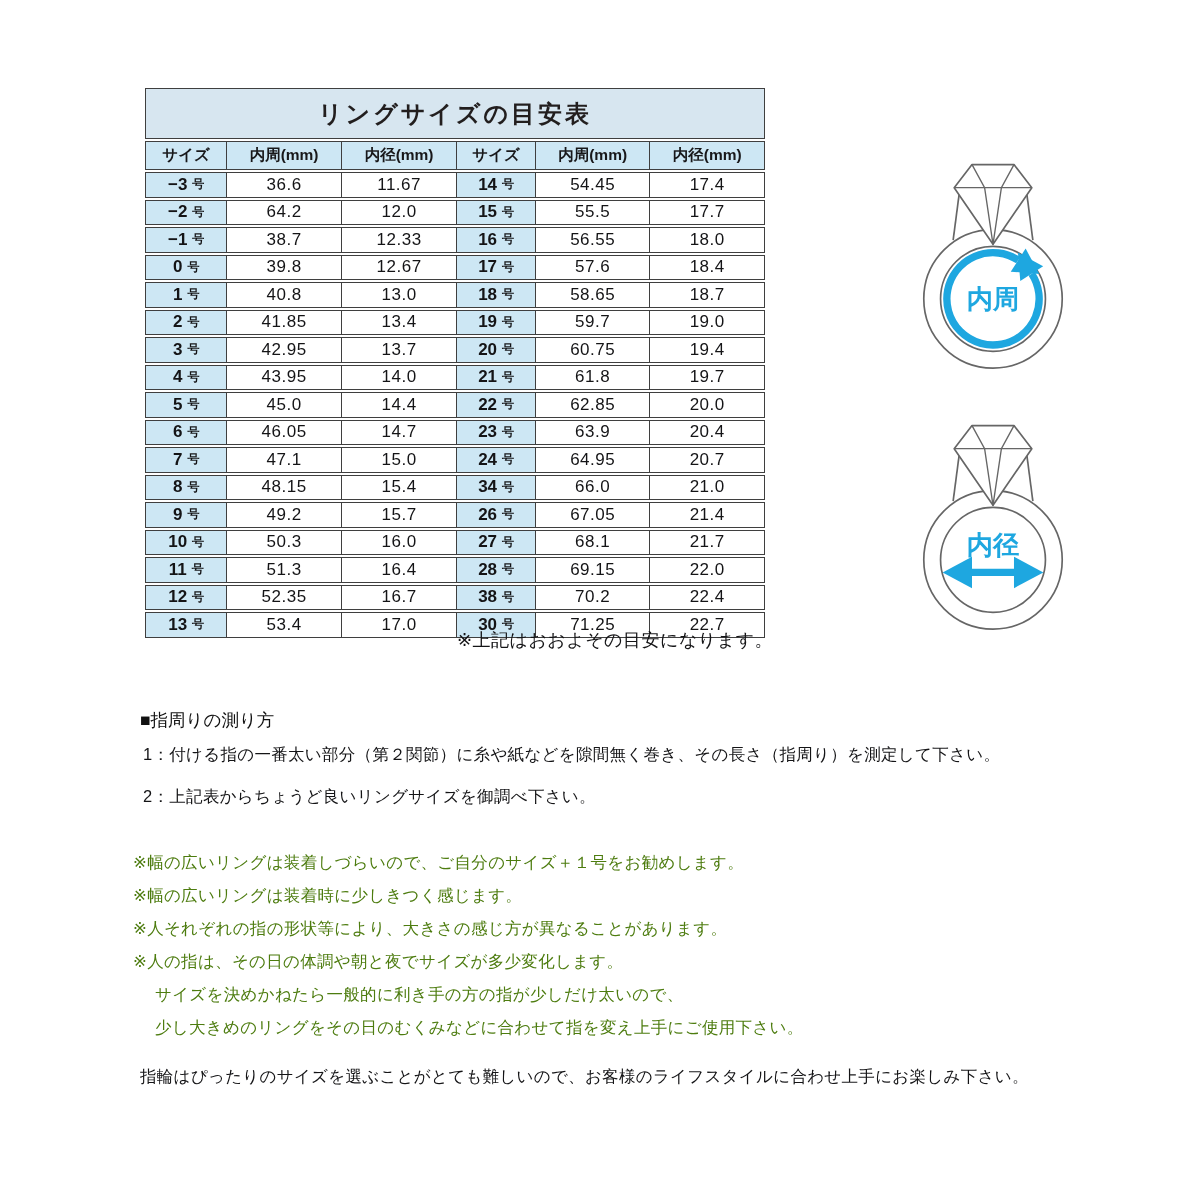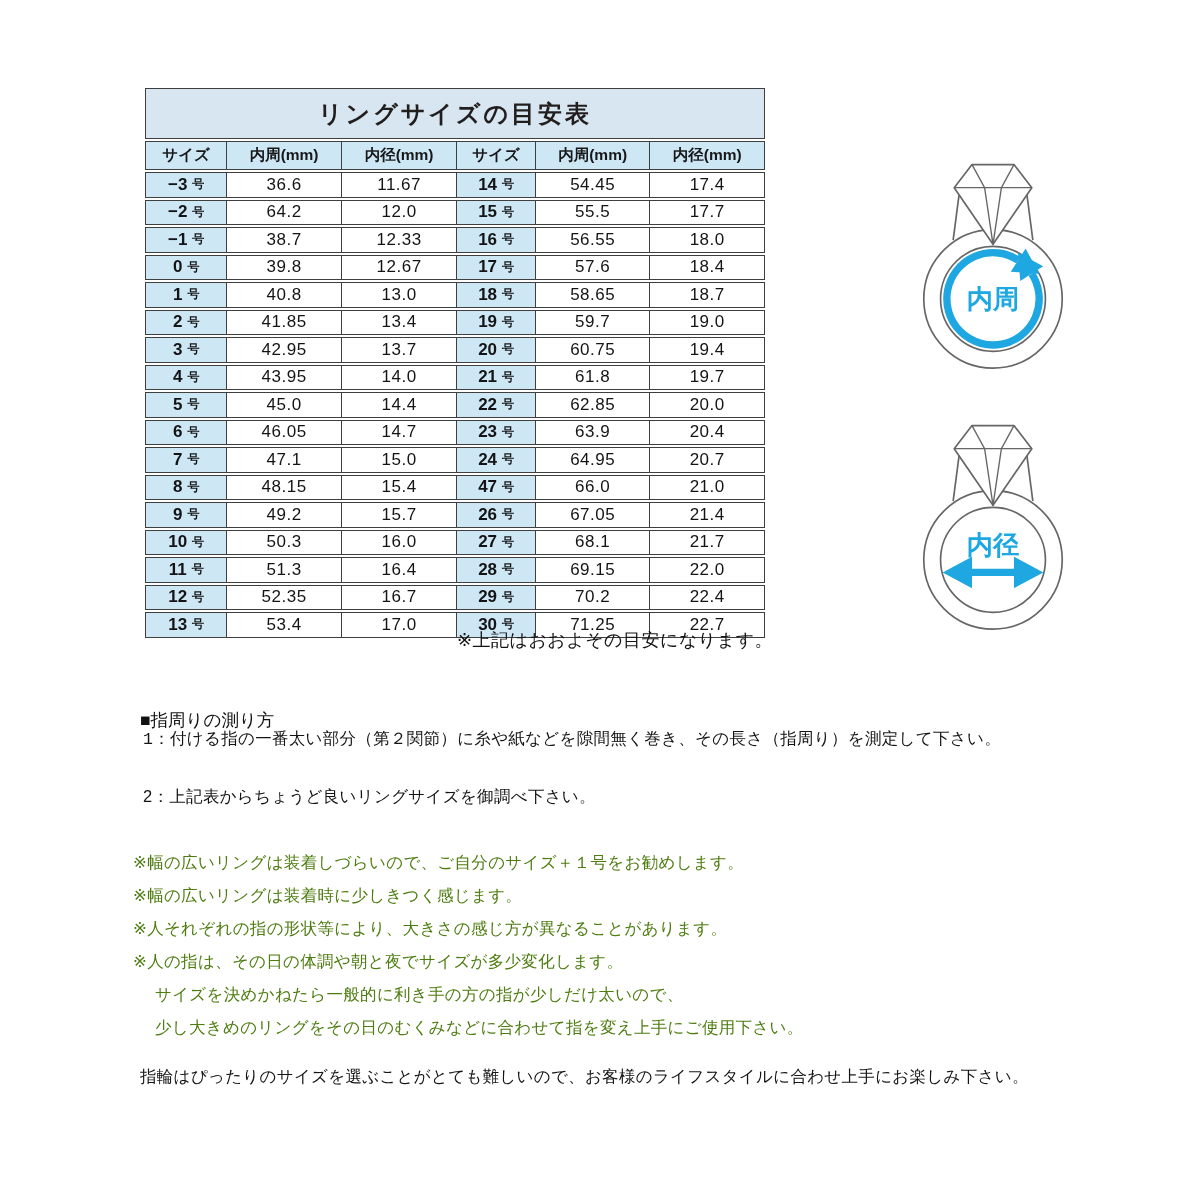--- a/index.html
+++ b/index.html
@@ -40,21 +40,21 @@
   }
 
   
   .diagram{position:absolute;}
   .diagram1{left:888px;top:152px;}
   .diagram2{left:888px;top:413px;}
 
   
   .measure-heading{position:absolute;left:140px;top:708px;font-size:17.5px;font-weight:normal;color:#111;}
   .step{position:absolute;left:143px;font-size:16.5px;color:#141416;letter-spacing:0.3px;}
-  .step1{top:728px;font-family:Liberation Mono, monospace;}
+  .step1{top:744px;}
   .step2{top:786px;}
   .notes{position:absolute;left:133px;top:846px;font-size:16.5px;line-height:33px;color:#4d7c0f;letter-spacing:0.3px;}
   .notes .indent{padding-left:22px;}
   .footer-line{position:absolute;left:140px;top:1066px;font-size:16.5px;color:#141416;letter-spacing:0.3px;}
 </style>
 </head>
 <body>
 
 <div class="page">
 
@@ -224,21 +224,21 @@
           <div class="t-cell w5 c-val">20.7</div>
         </div>
         <div class="t-row">
           <div class="t-cell w0 c-size">
             <span>8</span>
             <span class="unit">号</span>
           </div>
           <div class="t-cell w1 c-val">48.15</div>
           <div class="t-cell w2 c-val">15.4</div>
           <div class="t-cell w3 c-size">
-            <span>47</span>
+            <span>34</span>
             <span class="unit">号</span>
           </div>
           <div class="t-cell w4 c-val">66.0</div>
           <div class="t-cell w5 c-val">21.0</div>
         </div>
         <div class="t-row">
           <div class="t-cell w0 c-size">
             <span>9</span>
             <span class="unit">号</span>
           </div>
@@ -280,21 +280,21 @@
           <div class="t-cell w5 c-val">22.0</div>
         </div>
         <div class="t-row">
           <div class="t-cell w0 c-size">
             <span>12</span>
             <span class="unit">号</span>
           </div>
           <div class="t-cell w1 c-val">52.35</div>
           <div class="t-cell w2 c-val">16.7</div>
           <div class="t-cell w3 c-size">
-            <span>29</span>
+            <span>38</span>
             <span class="unit">号</span>
           </div>
           <div class="t-cell w4 c-val">70.2</div>
           <div class="t-cell w5 c-val">22.4</div>
         </div>
         <div class="t-row">
           <div class="t-cell w0 c-size">
             <span>13</span>
             <span class="unit">号</span>
           </div>

